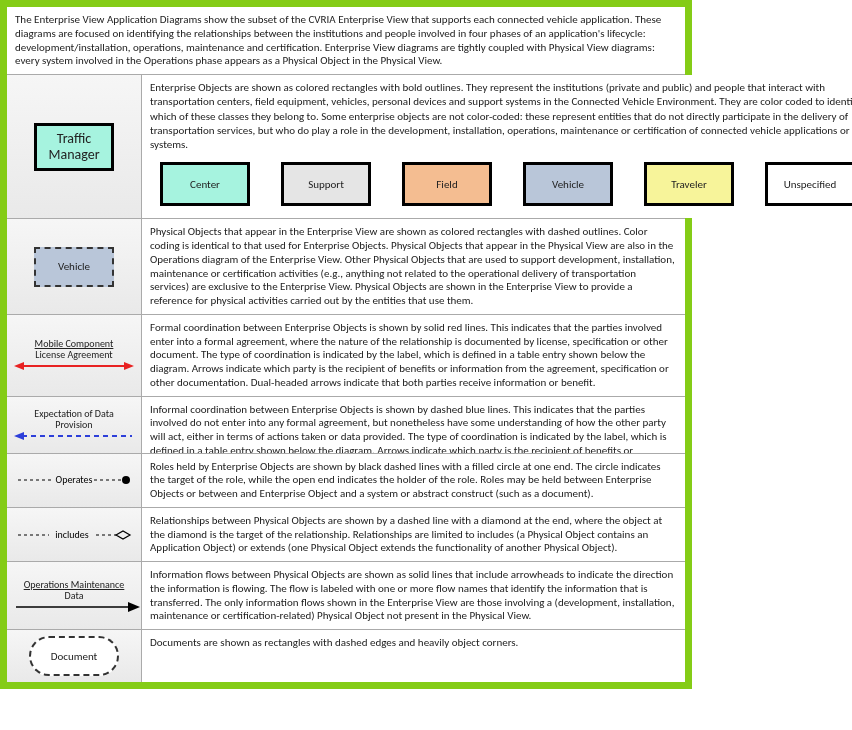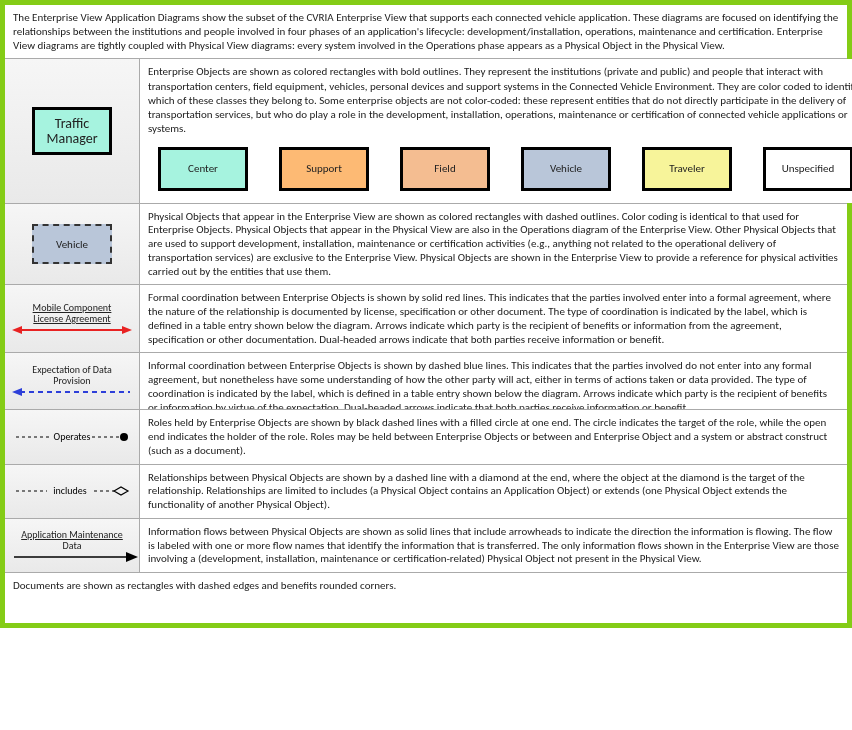--- a/index.html
+++ b/index.html
@@ -6,22 +6,22 @@
   body {
     margin: 0;
     padding: 0;
     font-family: Calibri, Arial, sans-serif;
     font-size: 11px;
     color: #222;
     background: #fff;
     width: 852px;
   }
   .outer {
-    border: 5px solid #84cc16;
-    width: 852px;
+    border: 7px solid #84cc16;
+    width: 692px;
   }
   .intro {
     padding: 6px 8px 6px 8px;
     border-bottom: 1px solid #aaa;
     line-height: 1.25;
   }
   .row {
     display: flex;
     border-bottom: 1px solid #aaa;
   }
@@ -112,21 +112,21 @@
       <div class="eo-box">
         <span>Traffic Manager</span>
       </div>
     </div>
     <div class="desc-cell">
       <div class="legend-desc">Enterprise Objects are shown as colored rectangles with bold outlines.  They represent the institutions (private and public) and people that interact with transportation centers, field equipment, vehicles, personal devices and support systems  in the Connected Vehicle Environment. They are color coded to identify which of these classes they belong to.  Some enterprise objects are not color-coded: these represent entities that do not directly participate in the delivery of transportation services, but who do play a role in the development, installation, operations, maintenance or certification of connected vehicle applications or systems.</div>
       <div class="legend-boxes">
         <div class="color-box" style="background:#a6f3df">
             <span>Center</span>
           </div>
-        <div class="color-box" style="background:#fdba74">
+        <div class="color-box" style="background:#e5e5e5">
             <span>Support</span>
           </div>
         <div class="color-box" style="background:#f4bd91">
             <span>Field</span>
           </div>
         <div class="color-box" style="background:#b9c6d9">
             <span>Vehicle</span>
           </div>
         <div class="color-box" style="background:#f7f49a">
             <span>Traveler</span>
@@ -144,21 +144,21 @@
         <span>Vehicle</span>
       </div>
     </div>
     <div class="desc-cell">Physical Objects that appear in the Enterprise View are shown as colored rectangles with dashed outlines. Color coding is identical to that used for Enterprise Objects. Physical Objects that appear in the Physical View are also in the Operations diagram of the Enterprise View. Other Physical Objects that are used to support development, installation, maintenance or certification activities (e.g., anything not related to the operational delivery of transportation services) are exclusive to the Enterprise View. Physical Objects are shown in the Enterprise View to provide a reference for physical activities carried out by the entities that use them.</div>
   </div>
 
   <div class="row">
     <div class="icon-cell">
       <div class="formal-arrow">
         <div style="text-decoration:underline"><span>Mobile Component</span></div>
-        <div style="text-decoration:underline"><span>License Agreement</span></div>
+        <div style=""><span>License Agreement</span></div>
         <svg width="120" height="12">
           <line x1="6" y1="6" x2="114" y2="6" stroke="#e82222" stroke-width="2"></line>
           <polygon points="0,6 10,2 10,10" fill="#e82222"></polygon>
           <polygon points="120,6 110,2 110,10" fill="#e82222"></polygon>
         </svg>
       </div>
     </div>
     <div class="desc-cell">Formal coordination between Enterprise Objects is shown by solid red lines. This indicates that the parties involved enter into a formal agreement, where the nature of the relationship is documented by license, specification or other document. The type of coordination is indicated by the label, which is defined in a table entry shown below the diagram. Arrows indicate which party is the recipient of benefits or information from the agreement, specification or other documentation. Dual-headed arrows indicate that both parties receive information or benefit.</div>
   </div>
 
@@ -200,28 +200,33 @@
           <polygon points="102,8 109,4 116,8 109,12" fill="none" stroke="#000" stroke-width="1.2"></polygon>
         </svg>
       </div>
     </div>
     <div class="desc-cell">Relationships between Physical Objects are shown by a dashed line with a diamond at the end, where the object at the diamond is the target of the relationship. Relationships are limited to includes (a Physical Object contains an Application Object) or extends (one Physical Object extends the functionality of another Physical Object).</div>
   </div>
 
   <div class="row">
     <div class="icon-cell">
       <div class="flow-arrow">
-        <div style="text-decoration:underline"><span>Application Maintenance</span></div>
+        <div style="text-decoration:underline"><span>Operations Maintenance</span></div>
         <div style=""><span>Data</span></div>
         <svg width="126" height="12">
           <line x1="2" y1="6" x2="116" y2="6" stroke="#000" stroke-width="1.6"></line>
           <polygon points="126,6 114,1 114,11" fill="#000"></polygon>
         </svg>
       </div>
     </div>
     <div class="desc-cell">Information flows between Physical Objects are shown as solid lines that include arrowheads to indicate the direction the information is flowing.  The flow is labeled with one or more flow names that identify the information that is transferred.  The only information flows shown in the Enterprise View are those involving a (development, installation, maintenance or certification-related) Physical Object not present in the Physical View.</div>
   </div>
 
   <div class="row">
-    <div class="desc-cell" style="min-height:50px">Documents are shown as rectangles with dashed edges and benefits rounded corners.</div>
+    <div class="icon-cell">
+      <div class="doc-box">
+        <span>Document</span>
+      </div>
+    </div>
+    <div class="desc-cell" style="min-height:50px">Documents are shown as rectangles with dashed edges and heavily object corners.</div>
   </div>
 
 </div>
 
 </body></html>

